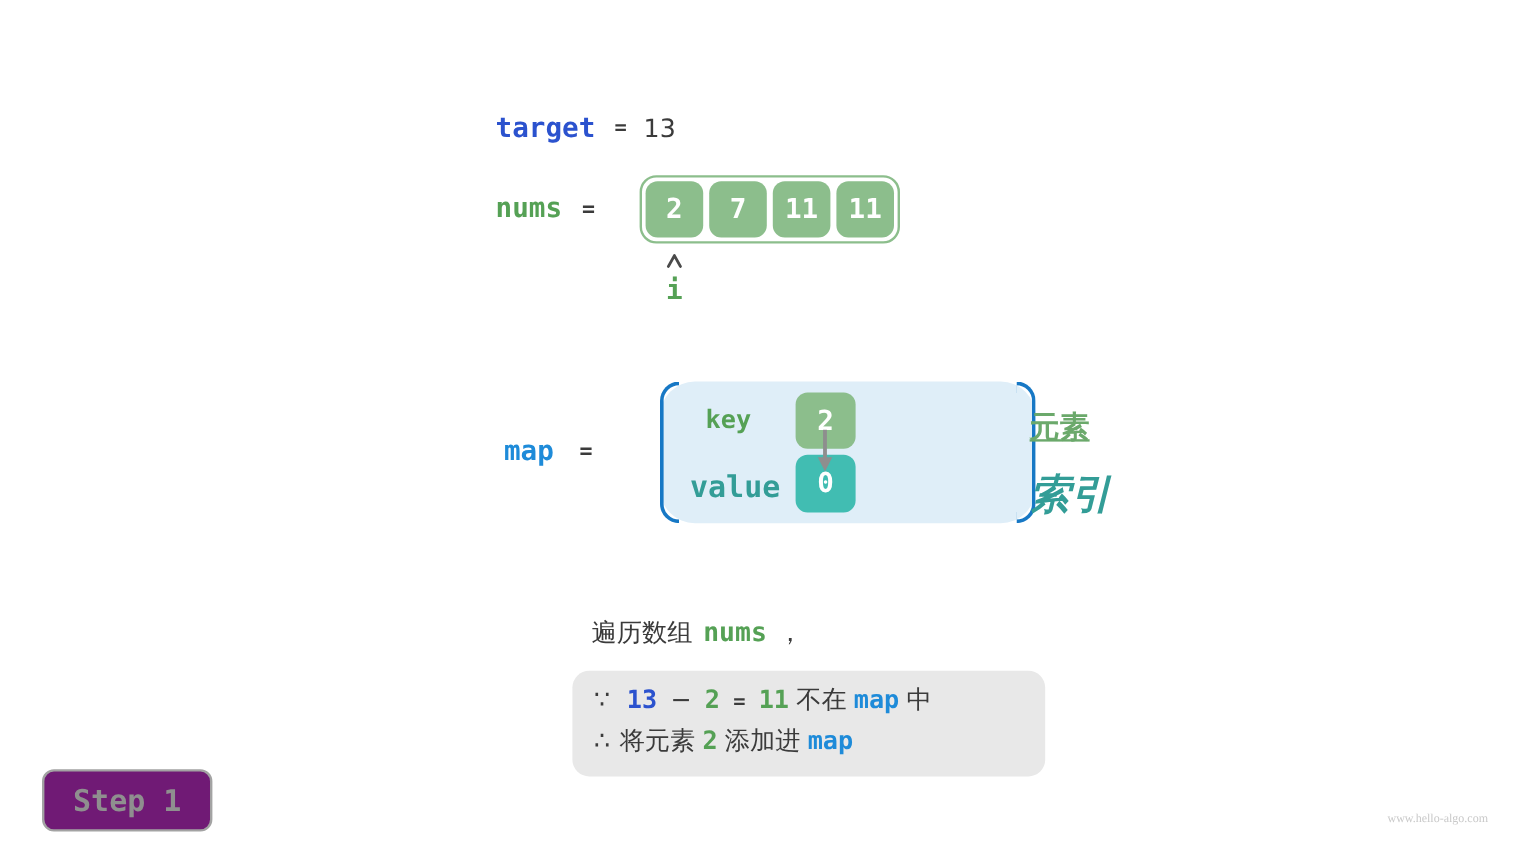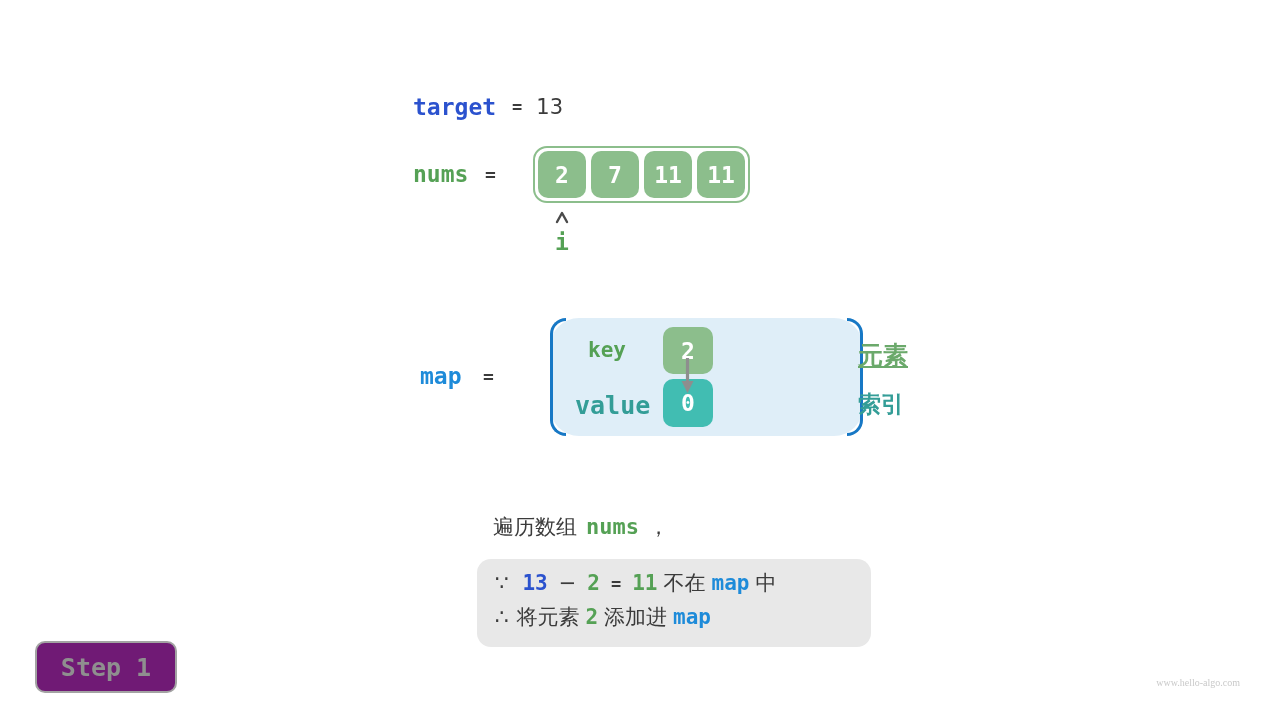--- a/index.html
+++ b/index.html
@@ -84,21 +84,21 @@
     position: absolute; left: 113px; width: 50px;
     border-radius: 10px; color: #ffffff;
     font-family: "DejaVu Sans Mono", monospace; font-weight: 700; font-size: 23px;
     display: flex; align-items: center; justify-content: center;
   }
   .key-box   { top: 9px;  height: 47px; background: var(--green-box); }
   .value-box { top: 61px; height: 48px; background: var(--teal-box); }
   .kv-arrow { position: absolute; left: 130px; top: 40px; width: 15px; height: 36px; z-index: 2; }
 
   .legend-element { position: absolute; left: 858px; top: 339px; font-size: 25px; font-weight: 700; color: var(--legend-green); text-decoration: underline; }
-  .legend-index   { position: absolute; left: 858px; top: 389px; font-size: 23px; font-weight: 700; color: var(--teal-text); }
+  .legend-index   { position: absolute; left: 858px; top: 389px; font-size: 34px; font-weight: 700; color: var(--teal-text); font-style: italic; }
 
   
   .caption { position: absolute; left: 493px; top: 513px; display: flex; align-items: baseline; font-size: 21px; color: var(--dark); }
   .caption .code-green { font-size: 22px; color: var(--green-text); margin: 0 9px; }
 
   
   .note-box {
     position: absolute; left: 477px; top: 559px;
     width: 394px; height: 88px;
     background: var(--note-bg);

